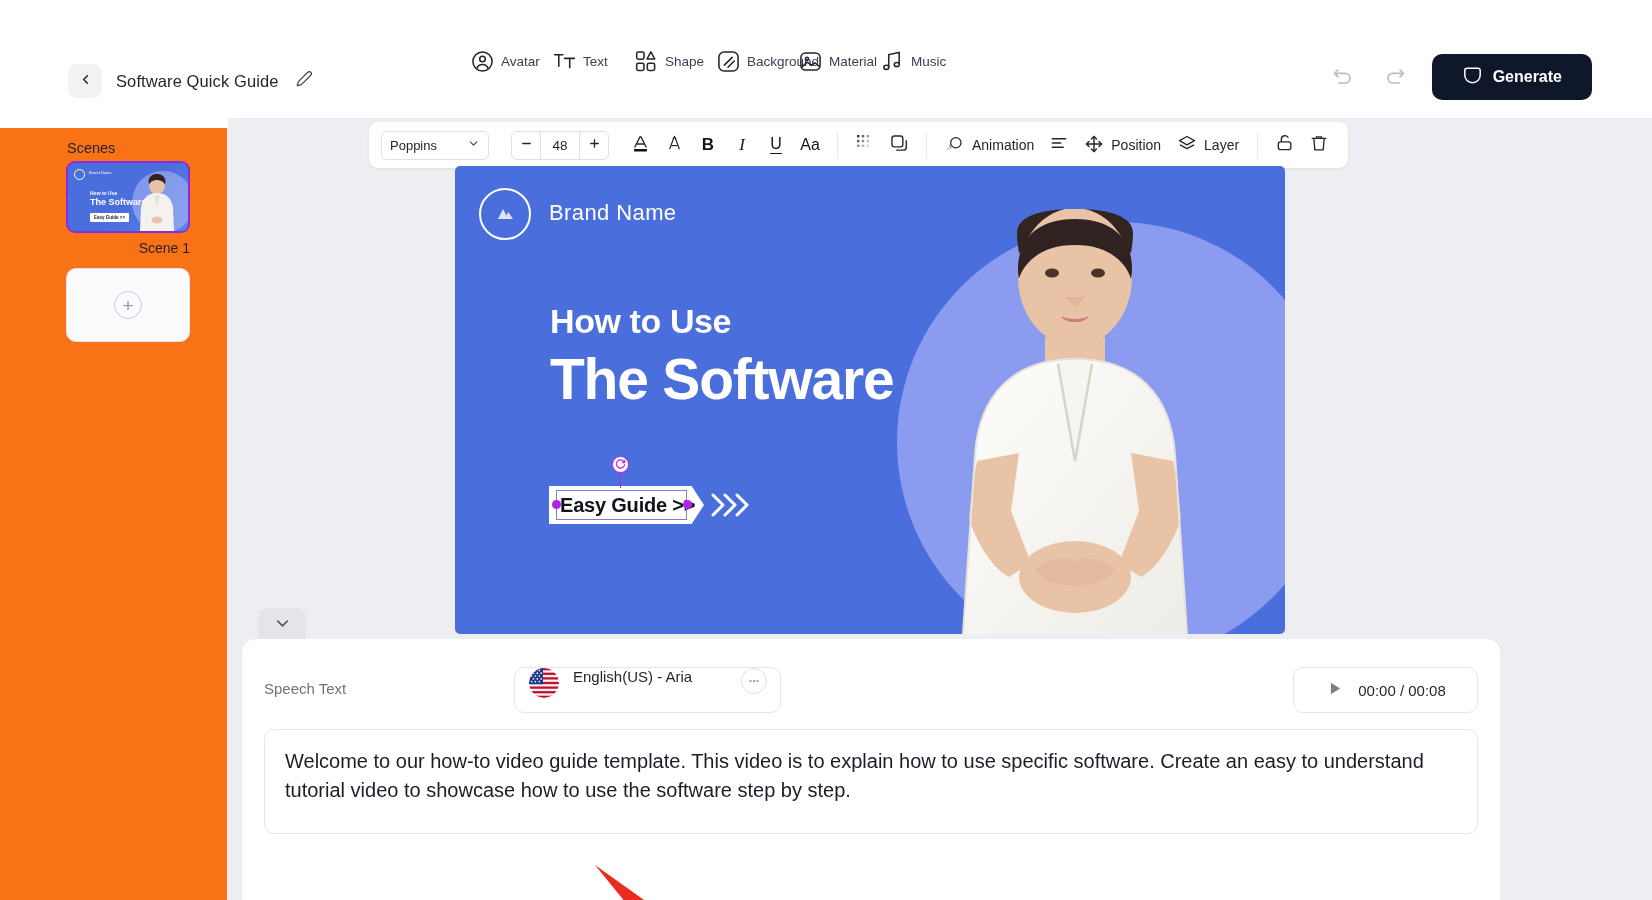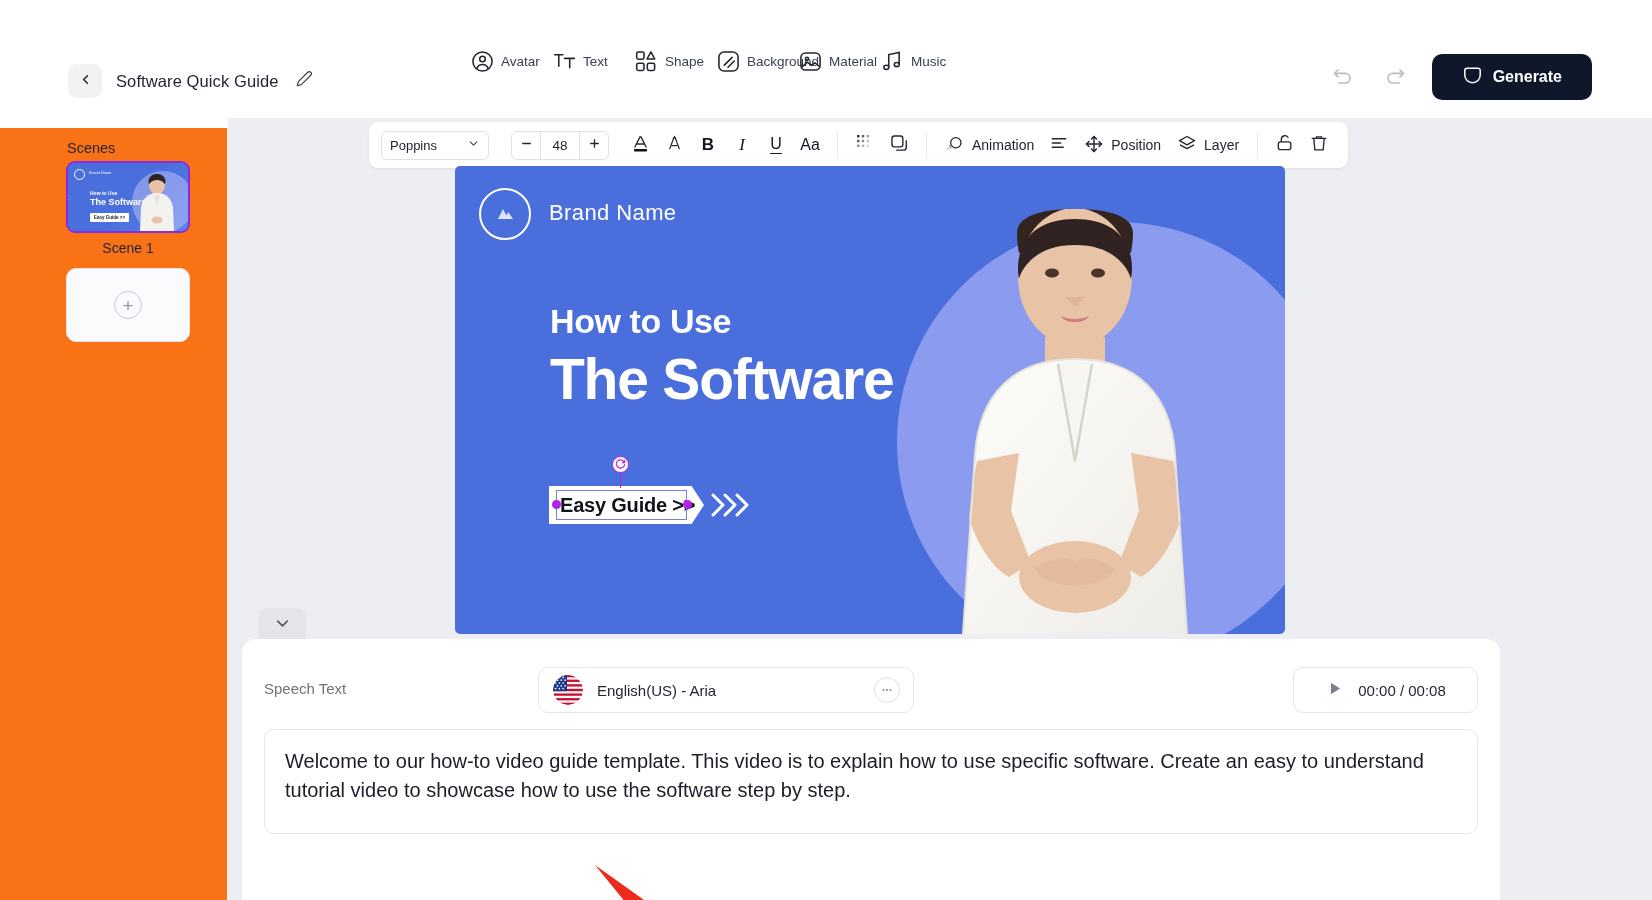--- a/index.html
+++ b/index.html
@@ -64,21 +64,21 @@
   .st-h2 { position: absolute; left: 22px; top: 34px; font-size: 9px; font-weight: 800; color: #fff; }
   .st-pill {
     position: absolute; left: 22px; top: 50px; height: 9px; padding: 0 4px;
     background: #fff; border-radius: 1px; display: flex; align-items: center;
     font-size: 4.5px; font-weight: 700; color: #1b1b1b;
   }
   .st-person {
     position: absolute; right: 8px; bottom: 0; width: 46px; height: 58px;
   }
   .st-arc { position:absolute; left:-8px; bottom:2px; width:22px; height:30px; border-left:1px solid #d8e44a; border-radius:50%; }
-  .scene-name { position: absolute; left: 66px; top: 112px; width: 124px; text-align: center; font-size: 14px; color: #1f2330; }
+  .scene-name { position: absolute; left: 66px; top: 112px; width: 124px; text-align: right; font-size: 14px; color: #1f2330; }
   .add-scene {
     position: absolute; left: 66px; top: 140px; width: 124px; height: 74px;
     border: 1px solid #e3e1f5; border-radius: 10px; background: #fbfbfe;
     display: flex; align-items: center; justify-content: center; cursor: pointer;
   }
   .add-circle { width: 28px; height: 28px; border-radius: 50%; border: 1.3px solid #c9c7dd; display: flex; align-items: center; justify-content: center; color: #9a98ae; font-size: 19px; line-height: 1; }
 
   
   .stage { position: absolute; left: 228px; top: 118px; width: 1424px; height: 782px; background: #eceef1; }
 
@@ -156,22 +156,22 @@
   }
 
   
   .bottom {
     position: absolute; left: 14px; top: 521px; width: 1258px; height: 261px;
     background: #fff; border-radius: 14px 14px 0 0;
   }
   .b-row1 { position: absolute; left: 22px; top: 28px; width: 1214px; height: 46px; }
   .speech-label { position: absolute; left: 0; top: 13px; font-size: 15px; color: #737373; }
   .voice-box {
-    position: absolute; left: 274px; top: 0; width: 376px; height: 46px;
-    border: 1px solid #e4e6ea; border-radius: 10px; display: flex; align-items: center;
+    position: absolute; left: 250px; top: 0; width: 267px; height: 46px;
+    border: 1px solid #e4e6ea; border-radius: 10px; display: flex; align-items: flex-start;
     padding: 0 14px; cursor: pointer;
   }
   .flag { width: 30px; height: 30px; border-radius: 50%; overflow: hidden; position: relative; flex: none; }
   .voice-name { margin-left: 14px; font-size: 15px; color: #1f2330; }
   .dots-btn {
     position: absolute; right: 13px; width: 26px; height: 26px; border-radius: 50%;
     border: 1px solid #dfe1e6; display: flex; align-items: center; justify-content: center;
     color: #8a8f9c; font-size: 13px; letter-spacing: 1px; cursor: pointer;
   }
   .speed-box {

